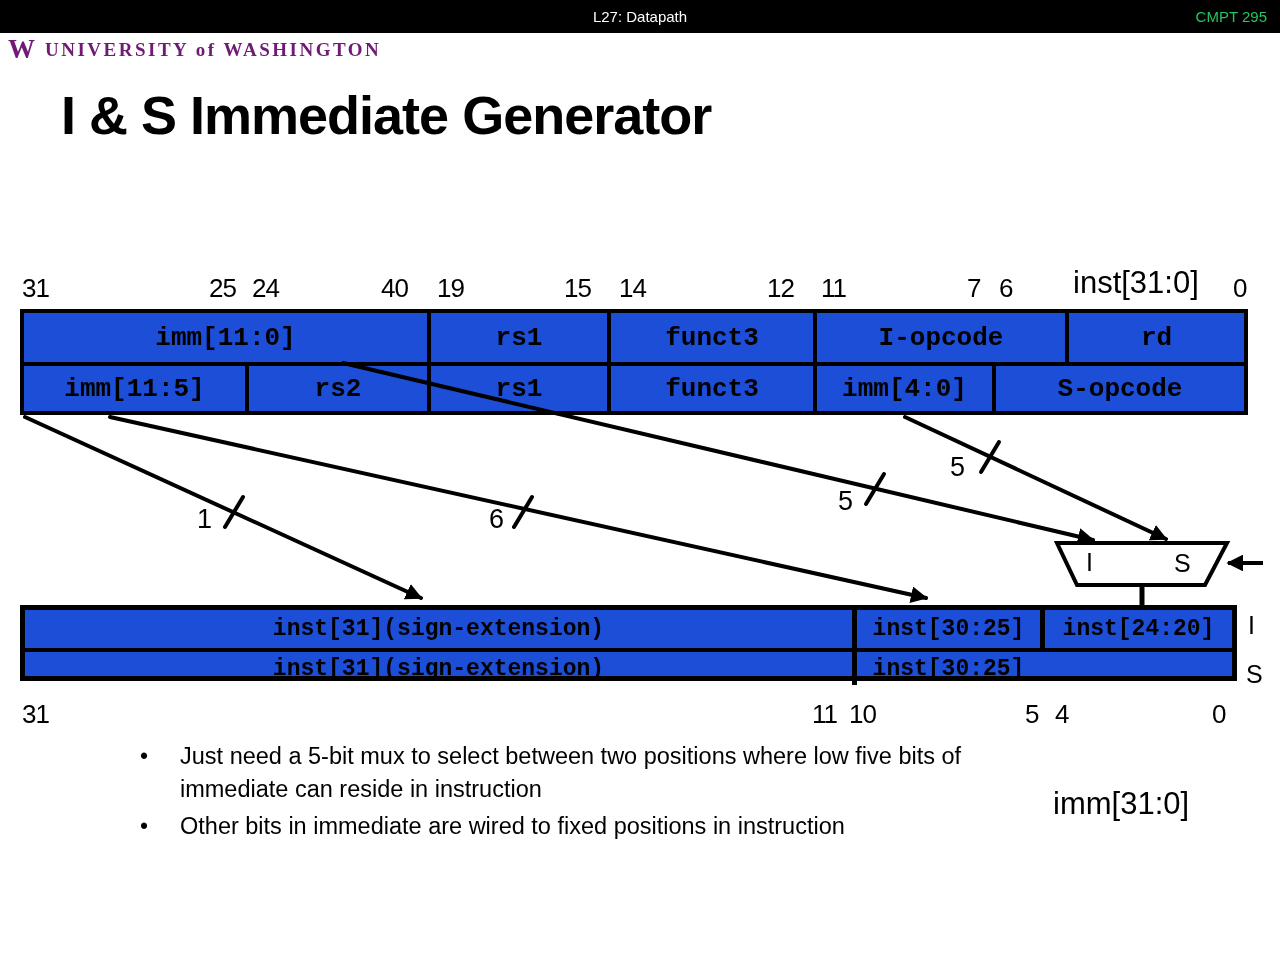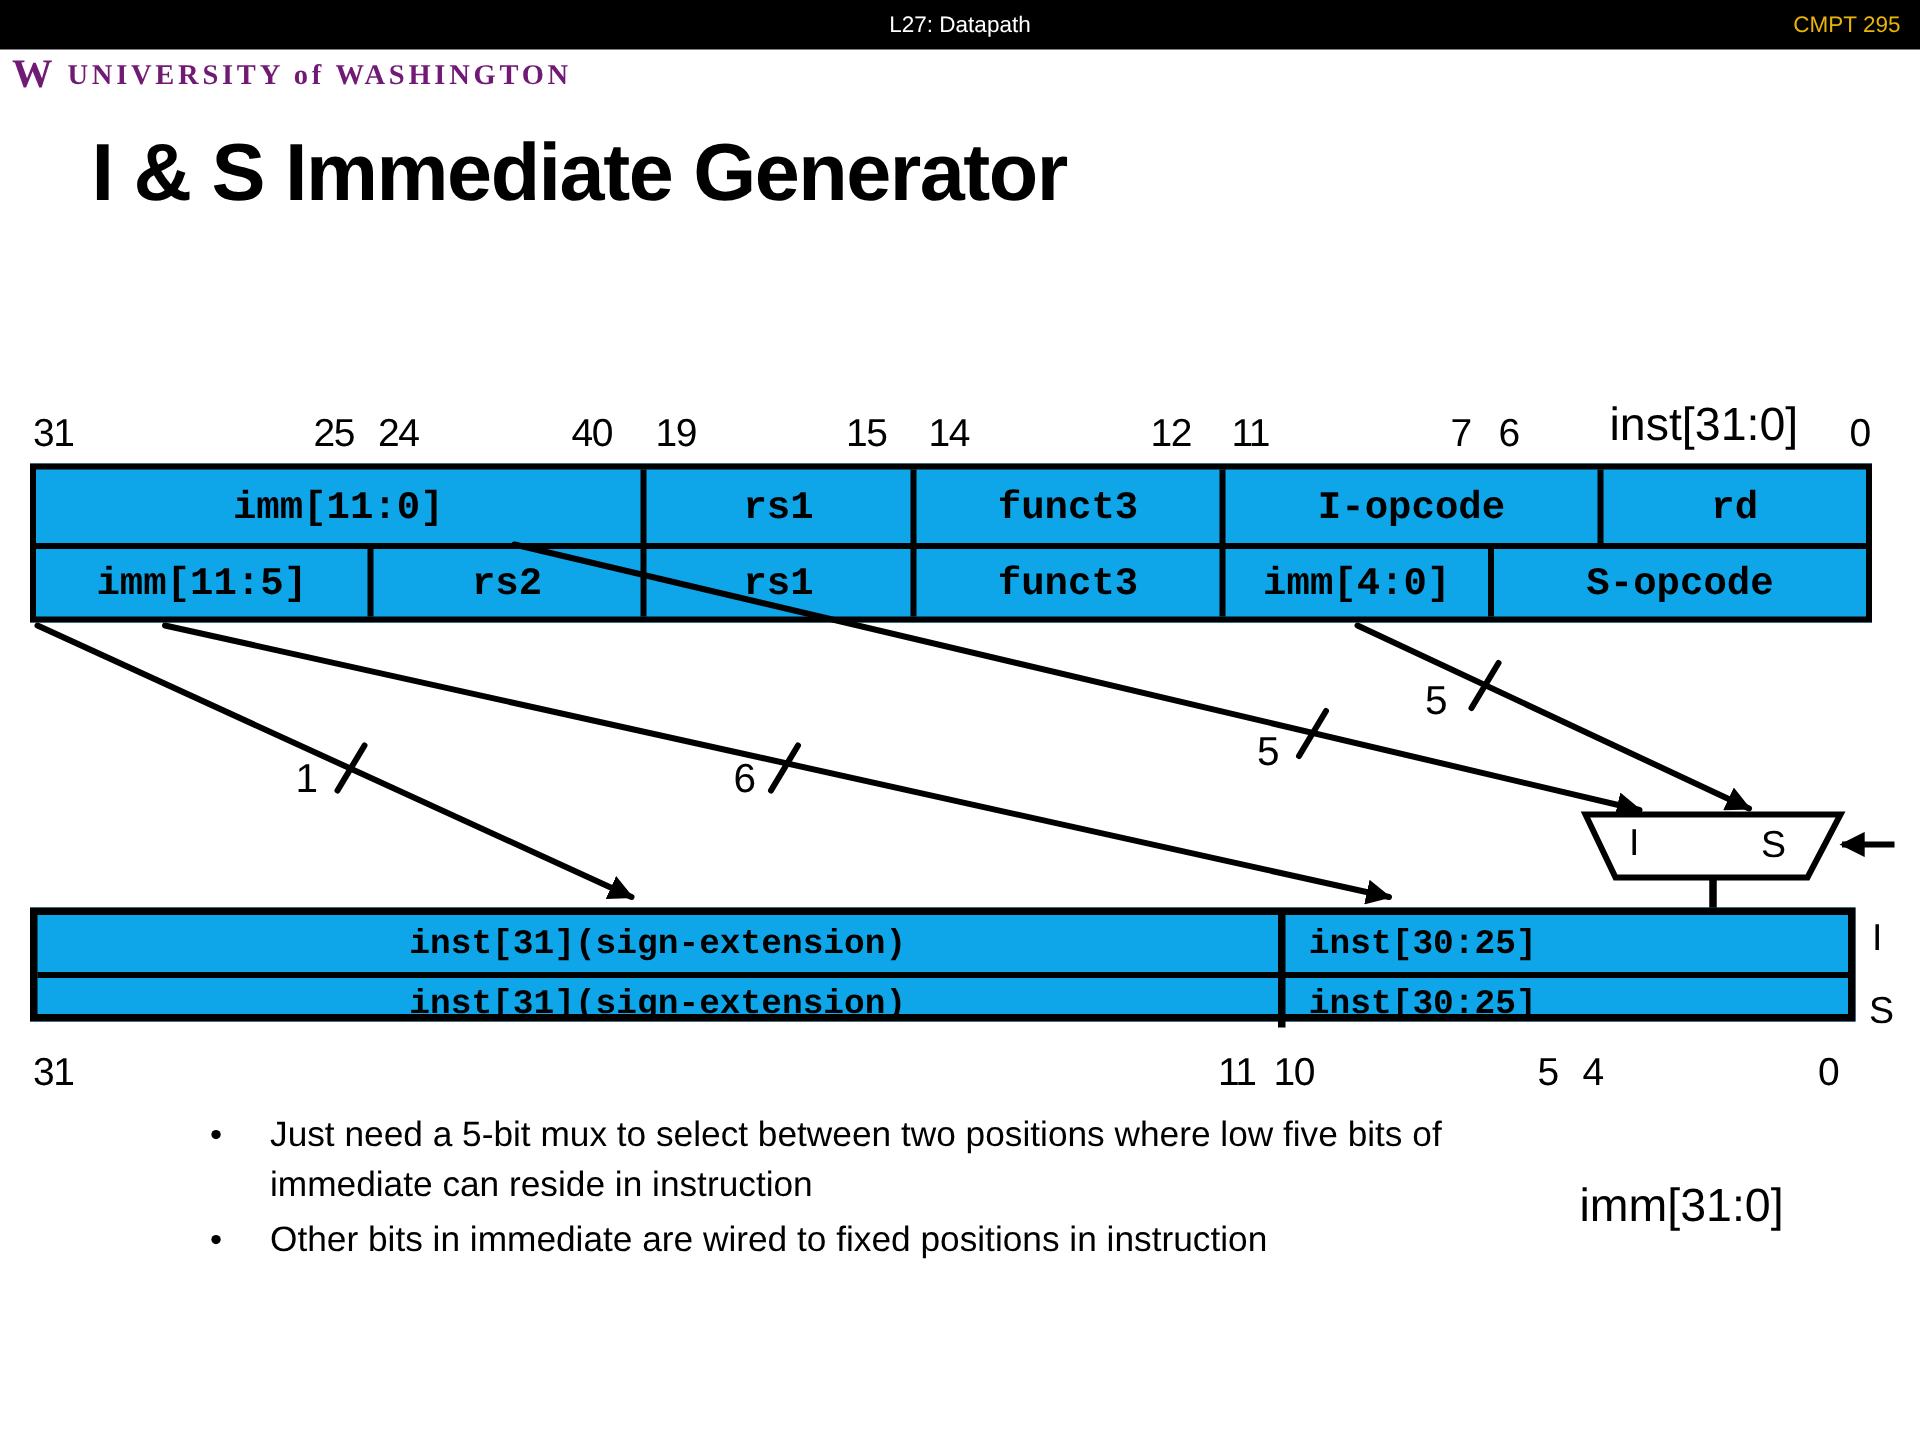--- a/index.html
+++ b/index.html
@@ -8,38 +8,38 @@
     font-family:"Liberation Sans",sans-serif;color:#000;overflow:hidden;
   }
   
   .topbar{position:absolute;left:0;top:0;width:1280px;height:33px;background:#000;}
   .topbar .center-title{
     position:absolute;left:0;top:0;width:100%;height:33px;line-height:33px;
     text-align:center;color:#fff;font-size:15px;
   }
   .topbar .course{
     position:absolute;right:13px;top:0;height:40px;line-height:33px;
-    color:#eab308;font-size:15px;
+    color:#22c55e;font-size:15px;
   }
   
   .uwlogo{position:absolute;left:8px;top:34px;color:#701a75;white-space:nowrap;
     font-family:"Liberation Serif",serif;}
   .uwlogo .wmark{font-size:27px;font-weight:bold;vertical-align:-2px;}
   .uwlogo .uwtext{font-size:19px;letter-spacing:2.5px;margin-left:10px;font-weight:bold;}
   
   .title{position:absolute;left:61px;top:84px;font-size:54px;font-weight:bold;
     letter-spacing:-1px;white-space:nowrap;}
   
   .bus-label{position:absolute;font-size:31px;white-space:nowrap;margin-top:44px;}
   #inst-bus{left:1073px;top:221px;}
   #imm-bus{left:1053px;top:742px;}
   
   .bit{position:absolute;font-size:26px;letter-spacing:-1px;white-space:nowrap;}
   
-  .itable{position:absolute;background:#0ea5e9;border:4px solid #000;box-sizing:border-box;}
+  .itable{position:absolute;background:#1d4ed8;border:4px solid #000;box-sizing:border-box;}
   #upper-table{left:20px;top:309px;width:1228px;height:106px;}
   #lower-table{left:20px;top:605px;width:1217px;height:76px;border-width:5px;}
   .trow{display:flex;width:100%;box-sizing:border-box;}
   #upper-table .trow{height:49px;}
   #upper-table .trow.second{border-top:4px solid #000;}
   #lower-table .trow{height:38px;}
   #lower-table .trow.second{border-top:4px solid #000;height:37px;}
   .tcell{
     display:flex;align-items:center;justify-content:center;box-sizing:border-box;
     font-family:"Liberation Mono",monospace;font-weight:bold;white-space:nowrap;
@@ -144,20 +144,21 @@
   <div class="wire-num" style="left:838px;top:486px;">5</div>
   <div class="wire-num" style="left:950px;top:452px;">5</div>
 
   <div class="mux-port" style="left:1086px;top:548px;">I</div>
   <div class="mux-port" style="left:1174px;top:549px;">S</div>
 
   <div class="itable" id="lower-table">
     <div class="trow">
       <div class="tcell" style="width:827px;">inst[31](sign-extension)</div>
       <div class="tcell bl" style="width:188px;">inst[30:25]</div>
+      <div class="tcell bl grow">inst[24:20]</div>
     </div>
     <div class="trow second">
       <div class="tcell" style="width:827px;">inst[31](sign-extension)</div>
       <div class="tcell bl" style="width:188px;">inst[30:25]</div>
     </div>
   </div>
 
   <div class="row-tag" style="left:1248px;top:611px;">I</div>
   <div class="row-tag" style="left:1246px;top:660px;">S</div>
 

